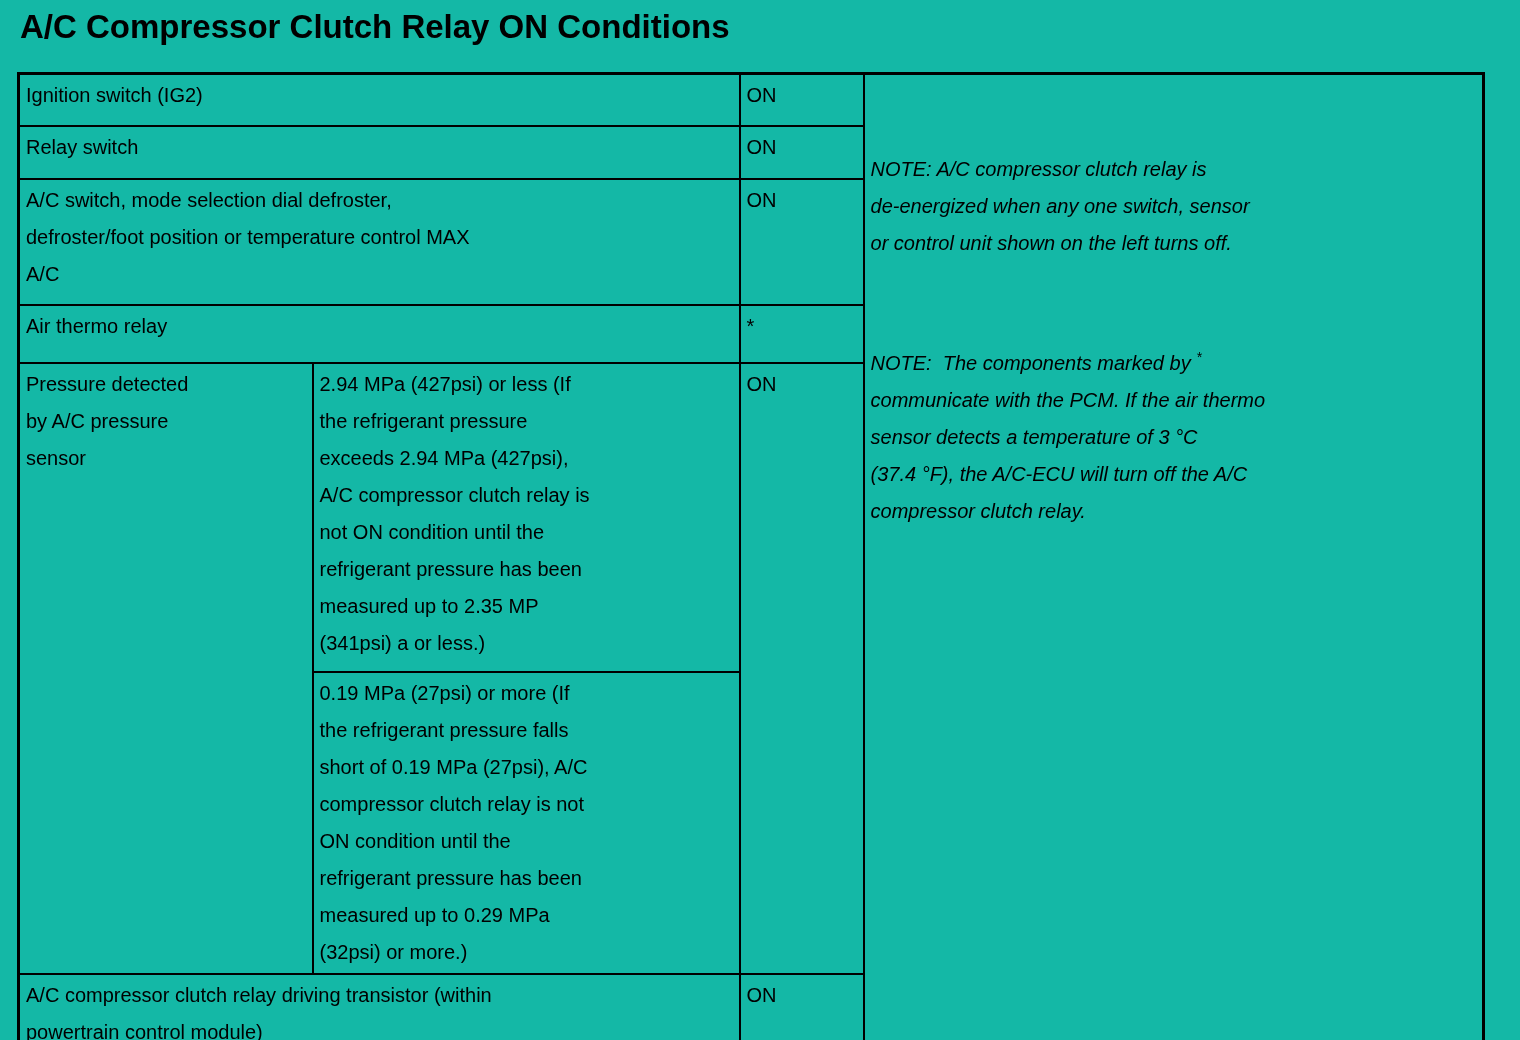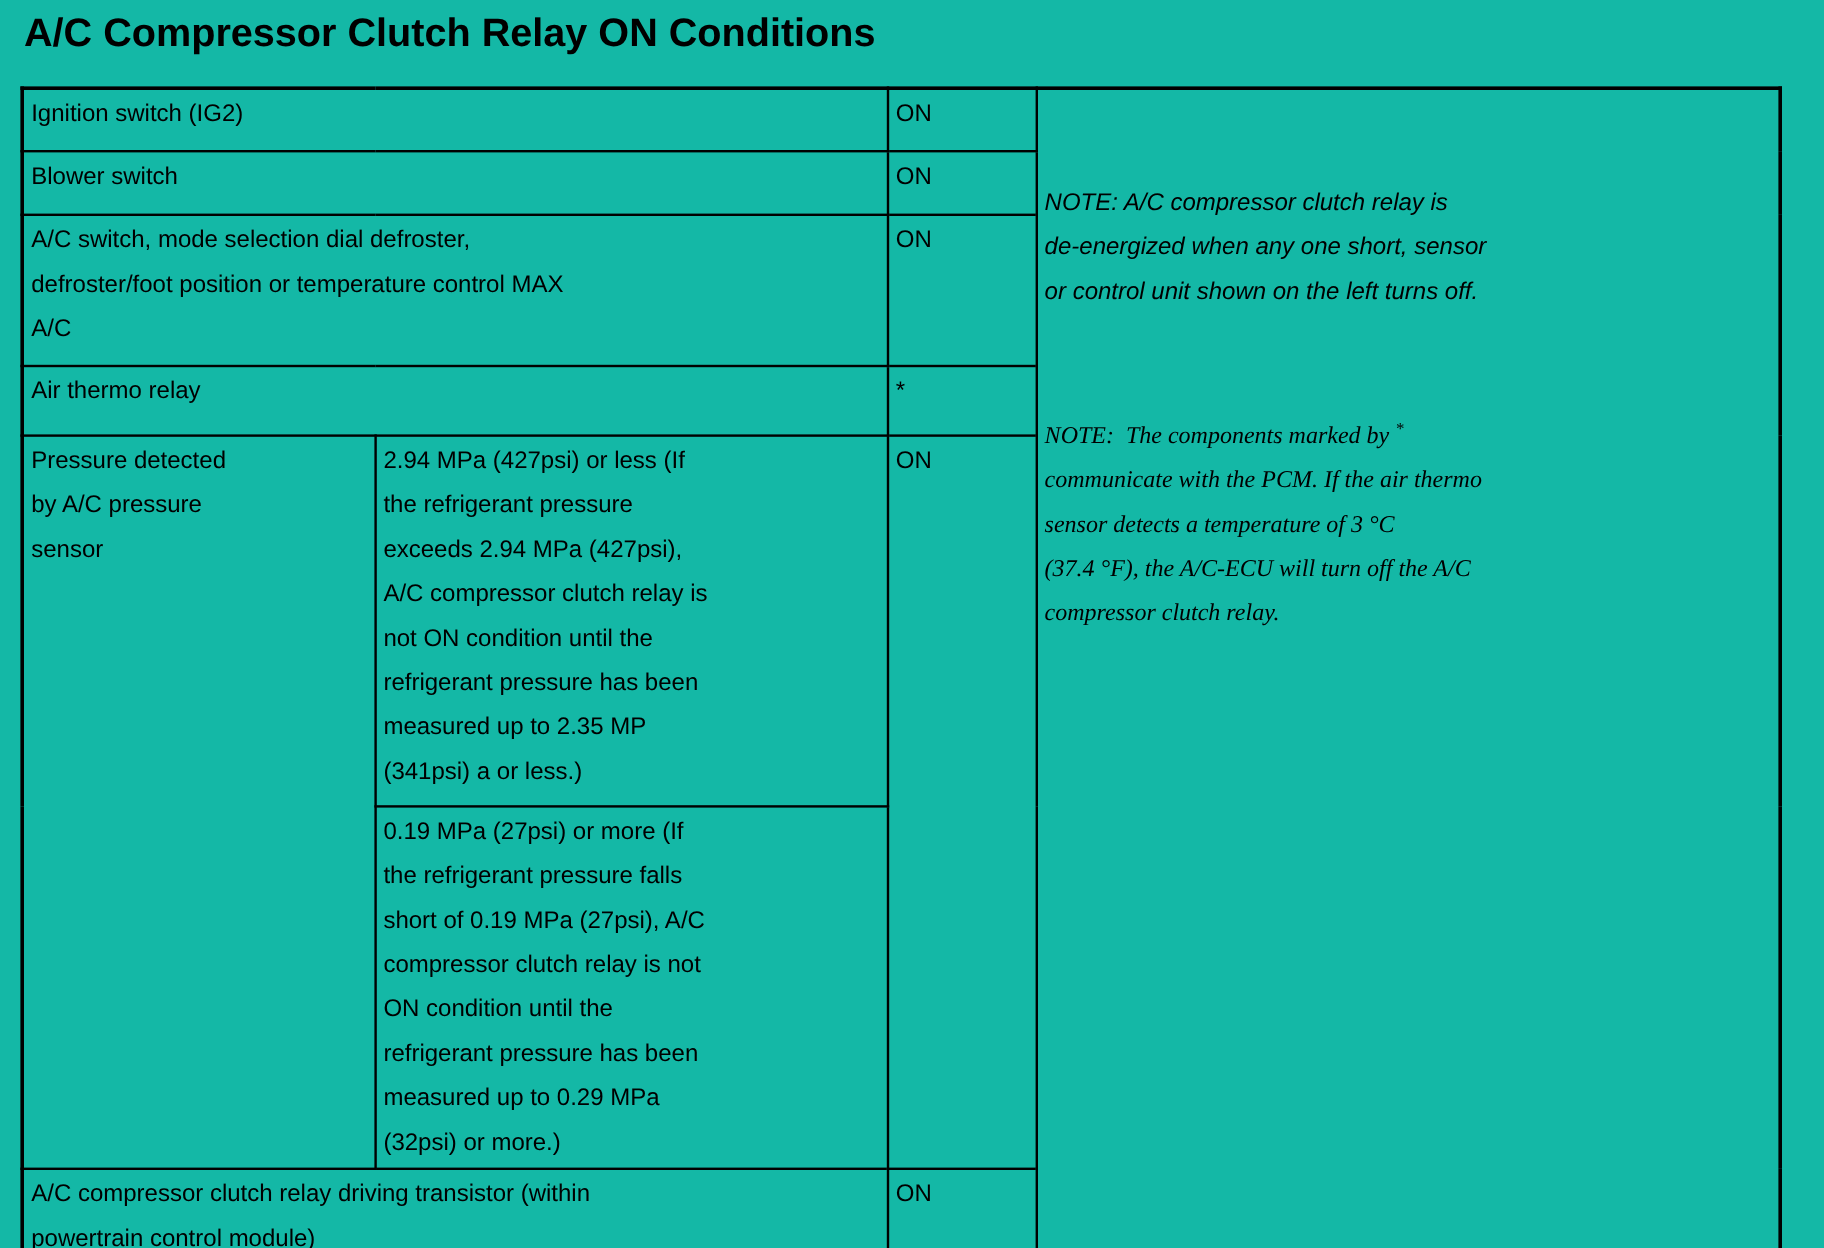--- a/index.html
+++ b/index.html
@@ -55,21 +55,21 @@
   }
   td.note-cell {
     font-style: italic;
     line-height: 38px;
     padding: 4px 10px 4px 9px;
   }
   .note-para {
     margin: 0 0 9px 0;
     white-space: pre-wrap;
   }
-  .note-para:last-child { margin-bottom: 0; font-family: Liberation Serif, serif; }
+  .note-para:last-child { margin-bottom: 0; }
   .sup-mark {
     vertical-align: super;
     font-size: 0.7em;
     line-height: 0;
   }
 </style>
 </head>
 <body>
 
 <div class="page">
@@ -83,32 +83,32 @@
       <col style="width:124px">
       <col style="width:620px">
     </colgroup>
 
     <tbody>
         <tr>
       <td colspan="2" style="height:46px">Ignition switch (IG2)</td>
       <td class="state">ON</td>
       <td class="note-cell" rowspan="7">
         <div class="note-para">NOTE: A/C compressor clutch relay is
-de-energized when any one short, sensor
+de-energized when any one switch, sensor
 or control unit shown on the left turns off.</div>
         <div class="note-para"><span>NOTE:  The components marked by </span><span class="sup-mark">*</span><span>
 communicate with the PCM. If the air thermo
 sensor detects a temperature of 3 °C
 (37.4 °F), the A/C-ECU will turn off the A/C
 compressor clutch relay.</span></div>
       </td>
     </tr>
 
     <tr>
-      <td colspan="2" style="height:47px">Blower switch</td>
+      <td colspan="2" style="height:47px">Relay switch</td>
       <td class="state">ON</td>
     </tr>
 
     <tr>
       <td colspan="2" style="height:120px">A/C switch, mode selection dial defroster,
 defroster/foot position or temperature control MAX
 A/C</td>
       <td class="state">ON</td>
     </tr>
 

